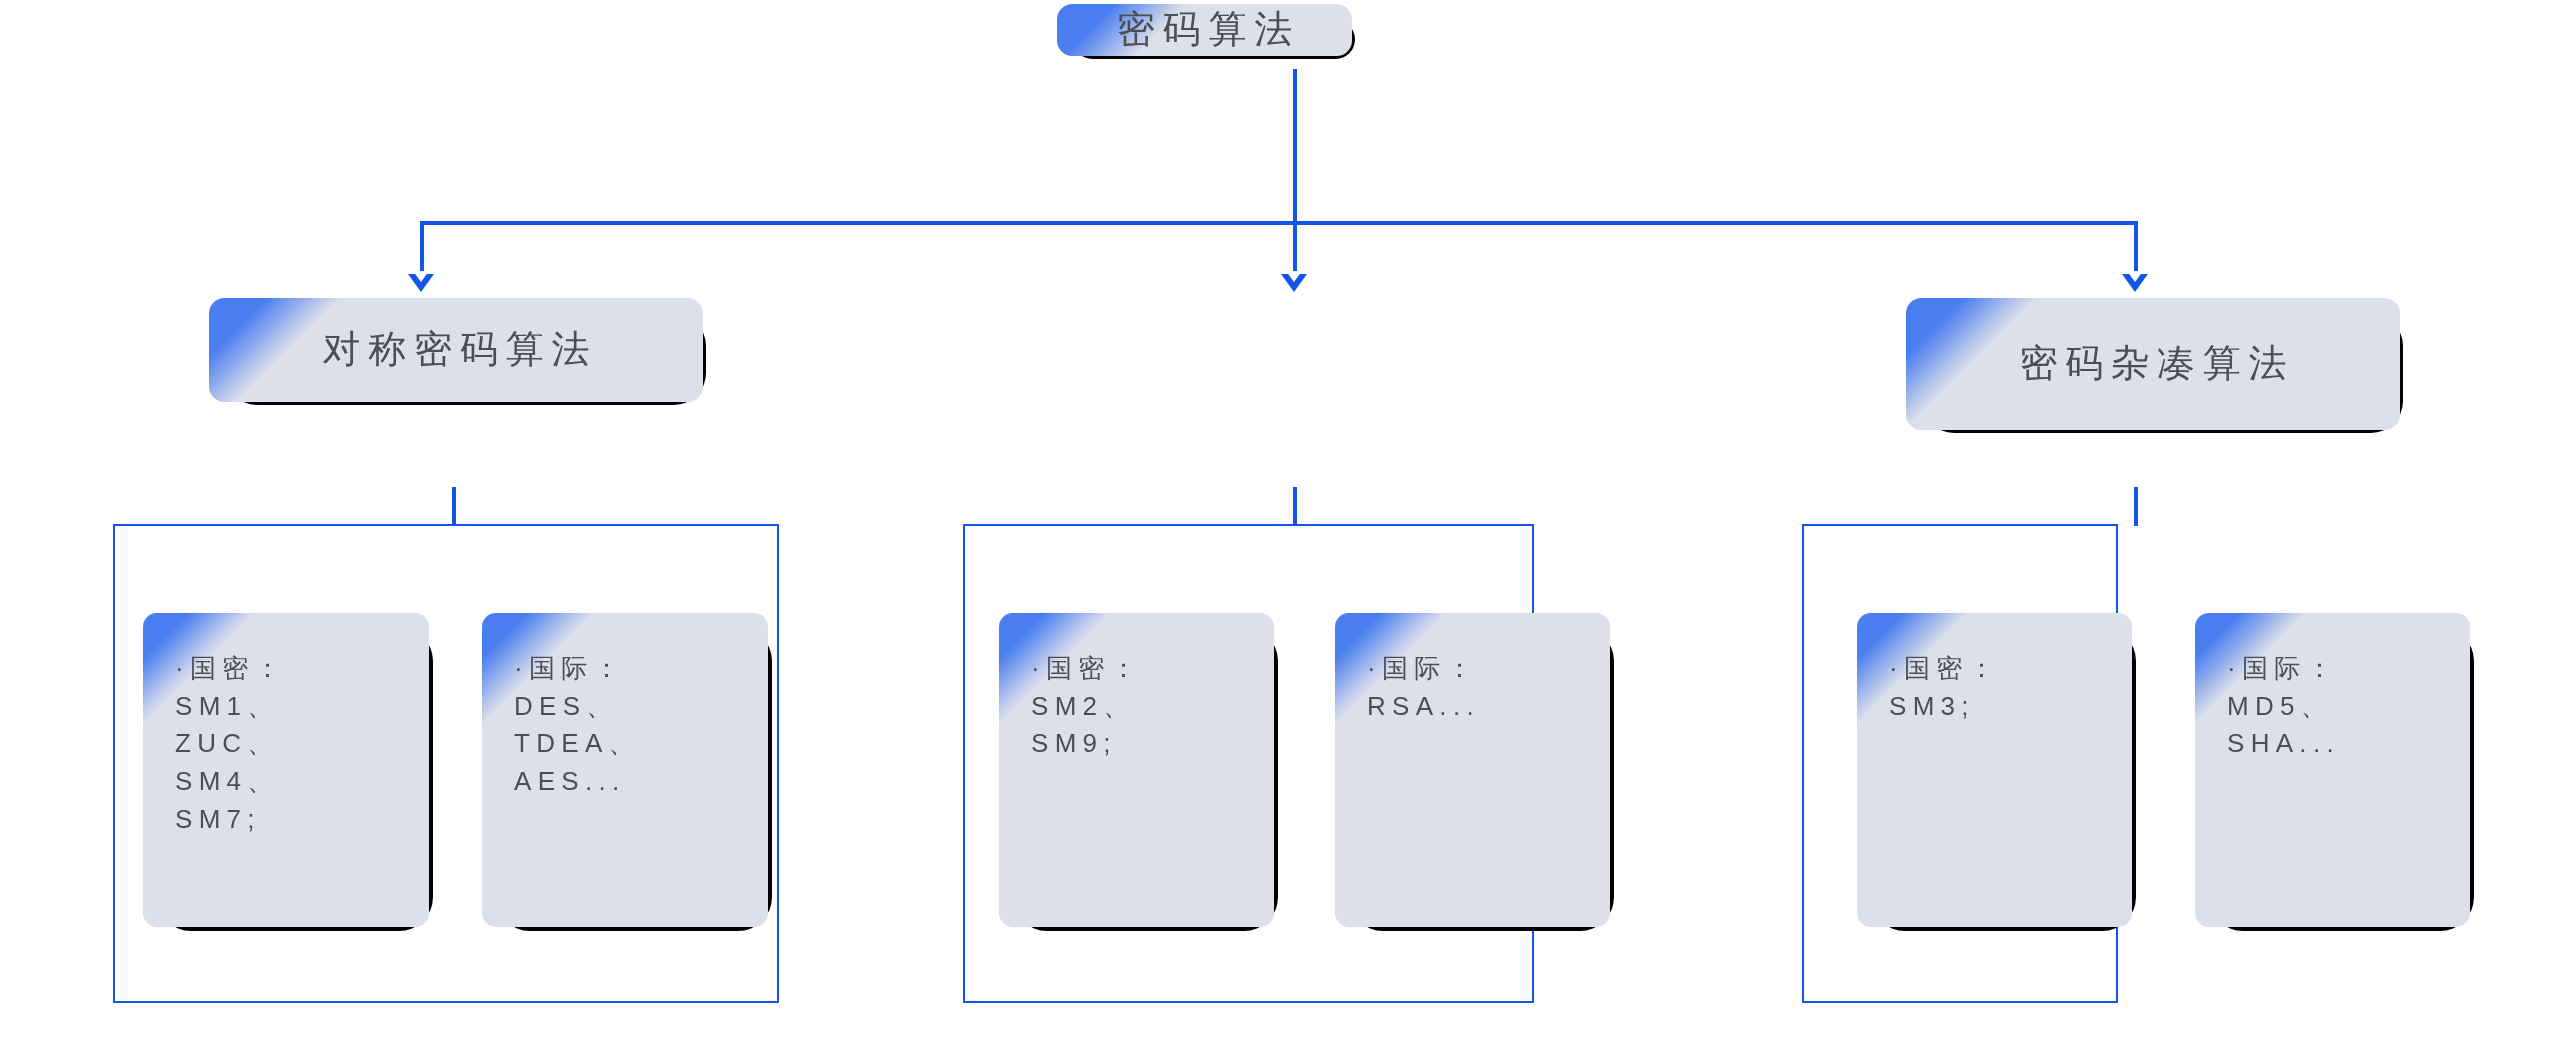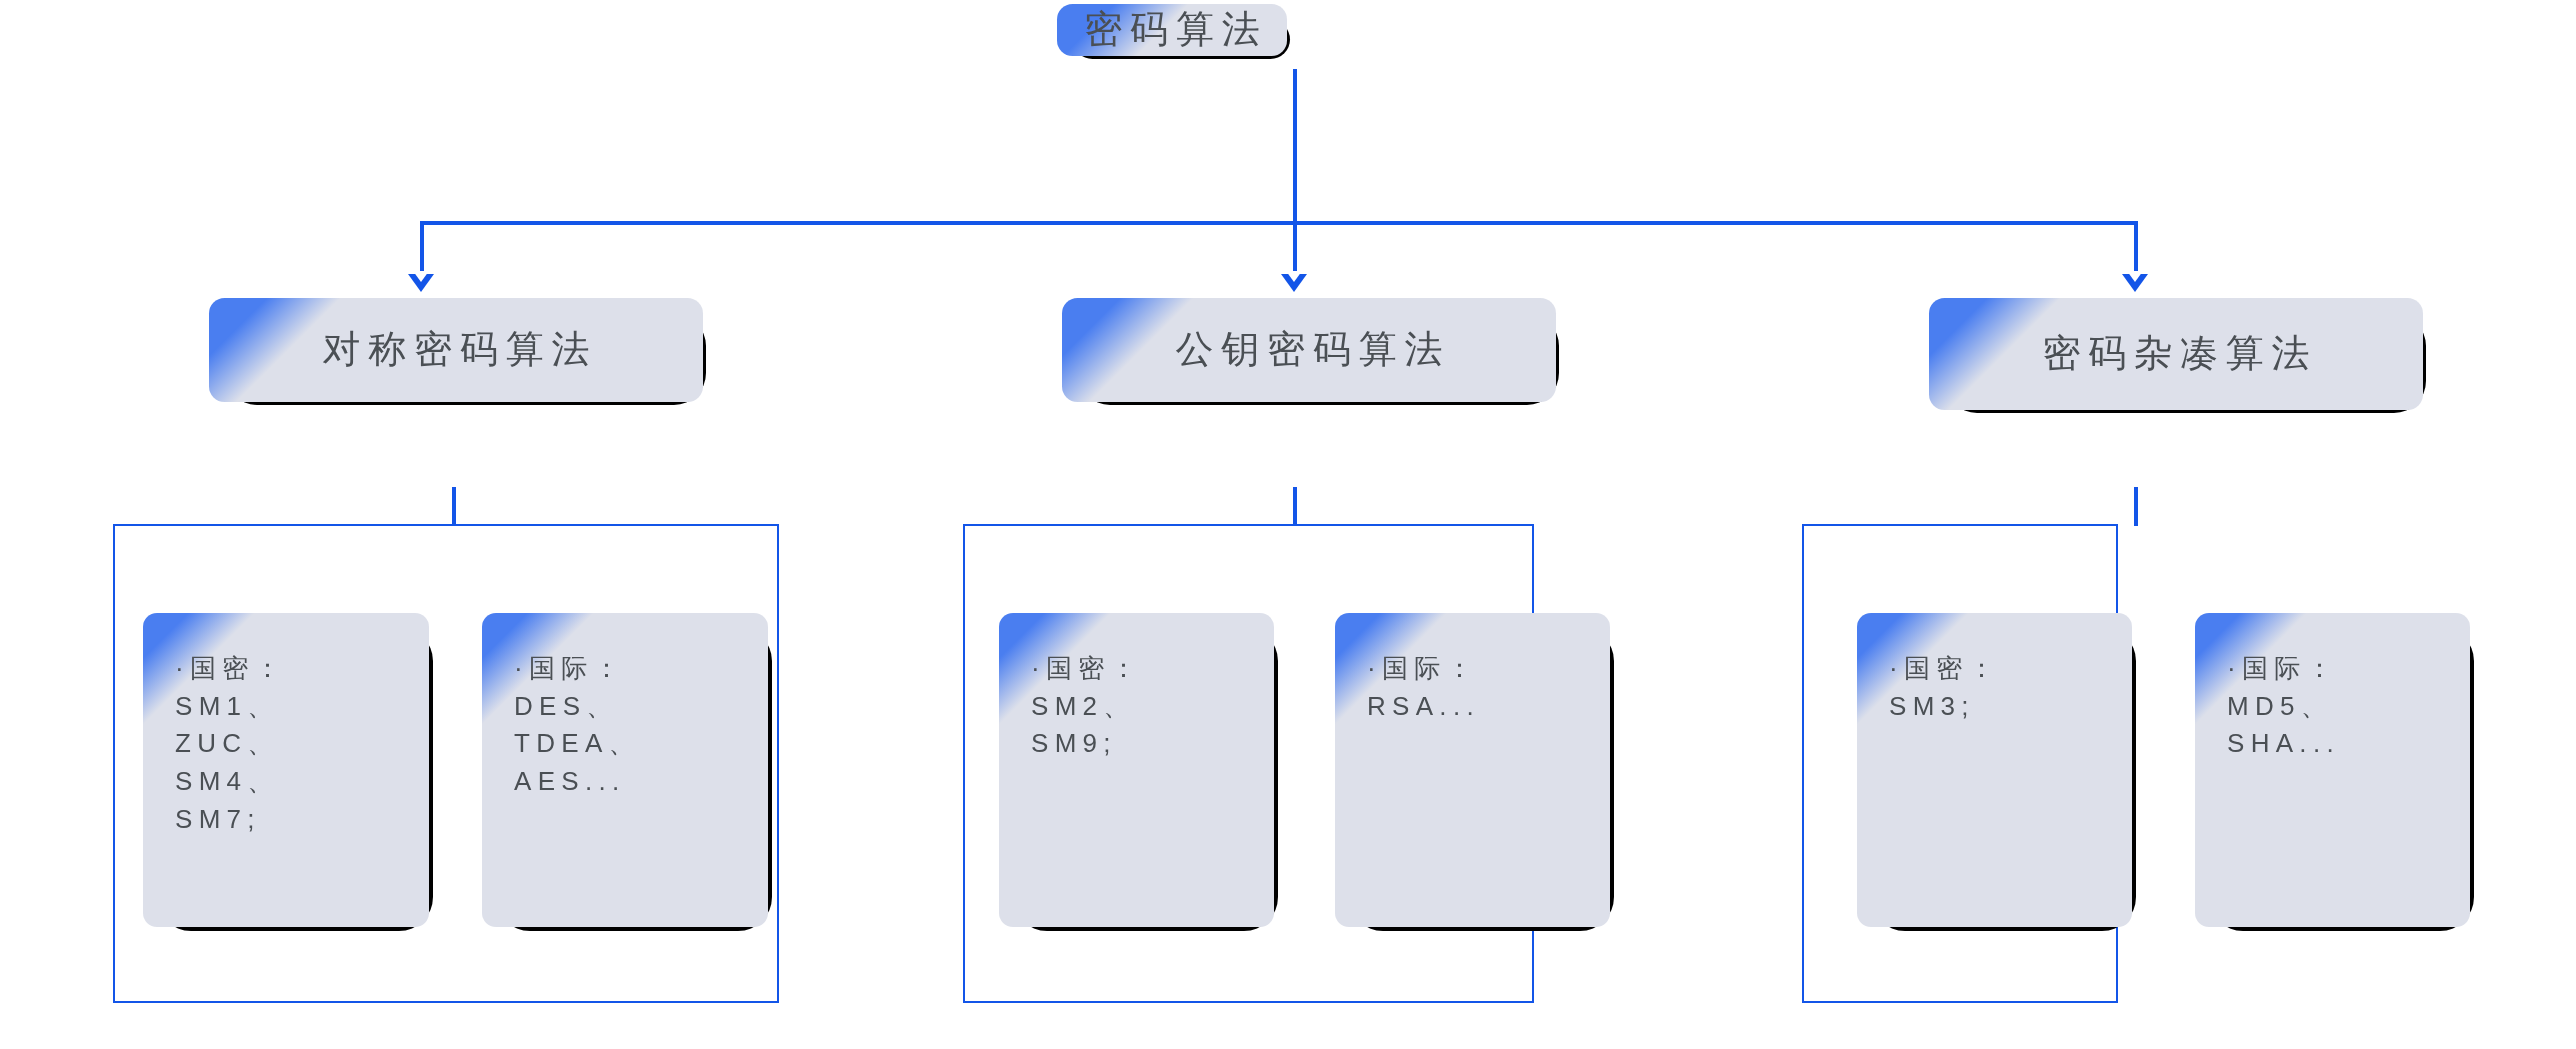--- a/index.html
+++ b/index.html
@@ -136,21 +136,21 @@
     letter-spacing: 6.3px;
     line-height: 1.45;
     white-space: pre-line;
   }
 </style>
 </head>
 <body>
 
 <div id="canvas">
 
-  <div class="node" style="left:1057px; top:4.2px; width:230px; height:52px;">
+  <div class="node" style="left:1057px; top:4.2px; width:295px; height:52px;">
     <div class="shade"></div>
     <div class="face">
       <span class="label">密码算法</span>
     </div>
   </div>
 
   <div class="conn v" style="left:1293px; top:69px; width:3.5px; height:153px;"></div>
 
   <div class="conn h" style="left:420px; top:221px; width:1718px; height:3.5px;"></div>
 
@@ -188,26 +188,20 @@
   <div class="leaf" style="left:482px; top:613px; width:286px; height:314px;">
     <div class="shade"></div>
     <div class="face">
       <div class="text">·国际：
 DES、
 TDEA、
 AES...</div>
     </div>
   </div>
 
-  <div class="node" style="left:1062px; top:298px; width:494px; height:104px;">
-    <div class="shade"></div>
-    <div class="face">
-      <span class="label">公钥密码算法</span>
-    </div>
-  </div>
 
   <div class="conn v" style="left:1293px; top:487px; width:3.5px; height:39px;"></div>
 
   <div class="group-frame" style="left:963px; top:524px; width:571px; height:479px;"></div>
 
   <div class="leaf" style="left:999px; top:613px; width:275px; height:314px;">
     <div class="shade"></div>
     <div class="face">
       <div class="text">·国密：
 SM2、
@@ -216,21 +210,21 @@
   </div>
 
   <div class="leaf" style="left:1335px; top:613px; width:275px; height:314px;">
     <div class="shade"></div>
     <div class="face">
       <div class="text">·国际：
 RSA...</div>
     </div>
   </div>
 
-  <div class="node" style="left:1906px; top:298px; width:494px; height:112px;margin-left:23px;">
+  <div class="node" style="left:1906px; top:298px; width:494px; height:132px;">
     <div class="shade"></div>
     <div class="face">
       <span class="label">密码杂凑算法</span>
     </div>
   </div>
 
   <div class="conn v" style="left:2134px; top:487px; width:3.5px; height:39px;"></div>
 
   <div class="group-frame" style="left:1802px; top:524px; width:316px; height:479px;"></div>
 

